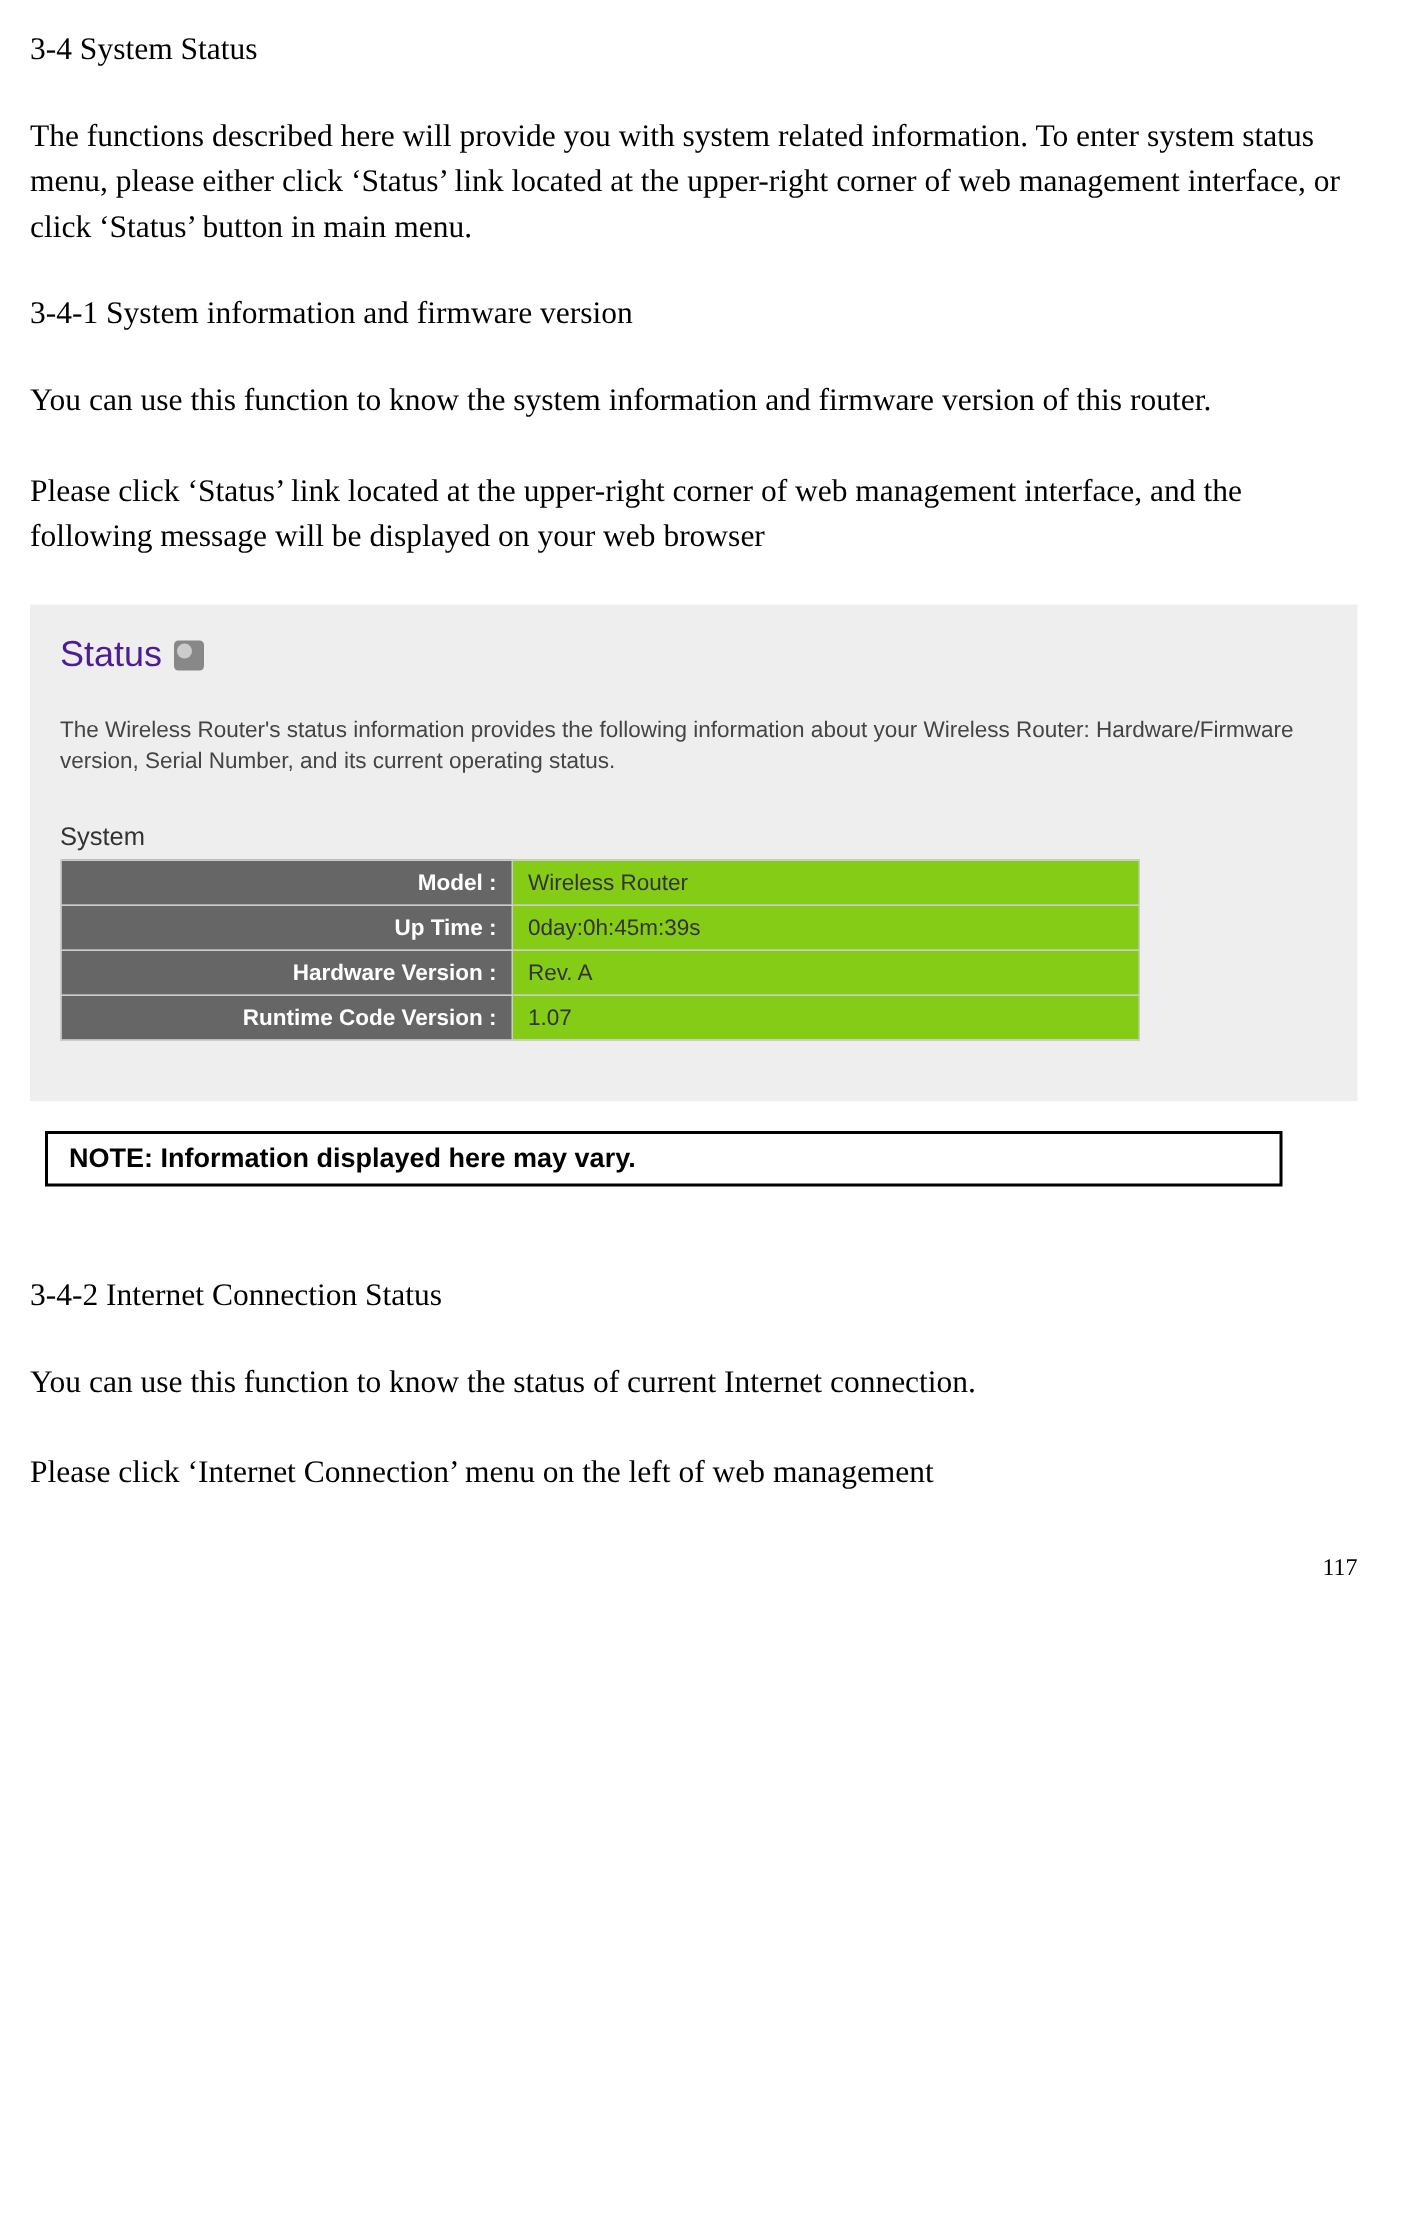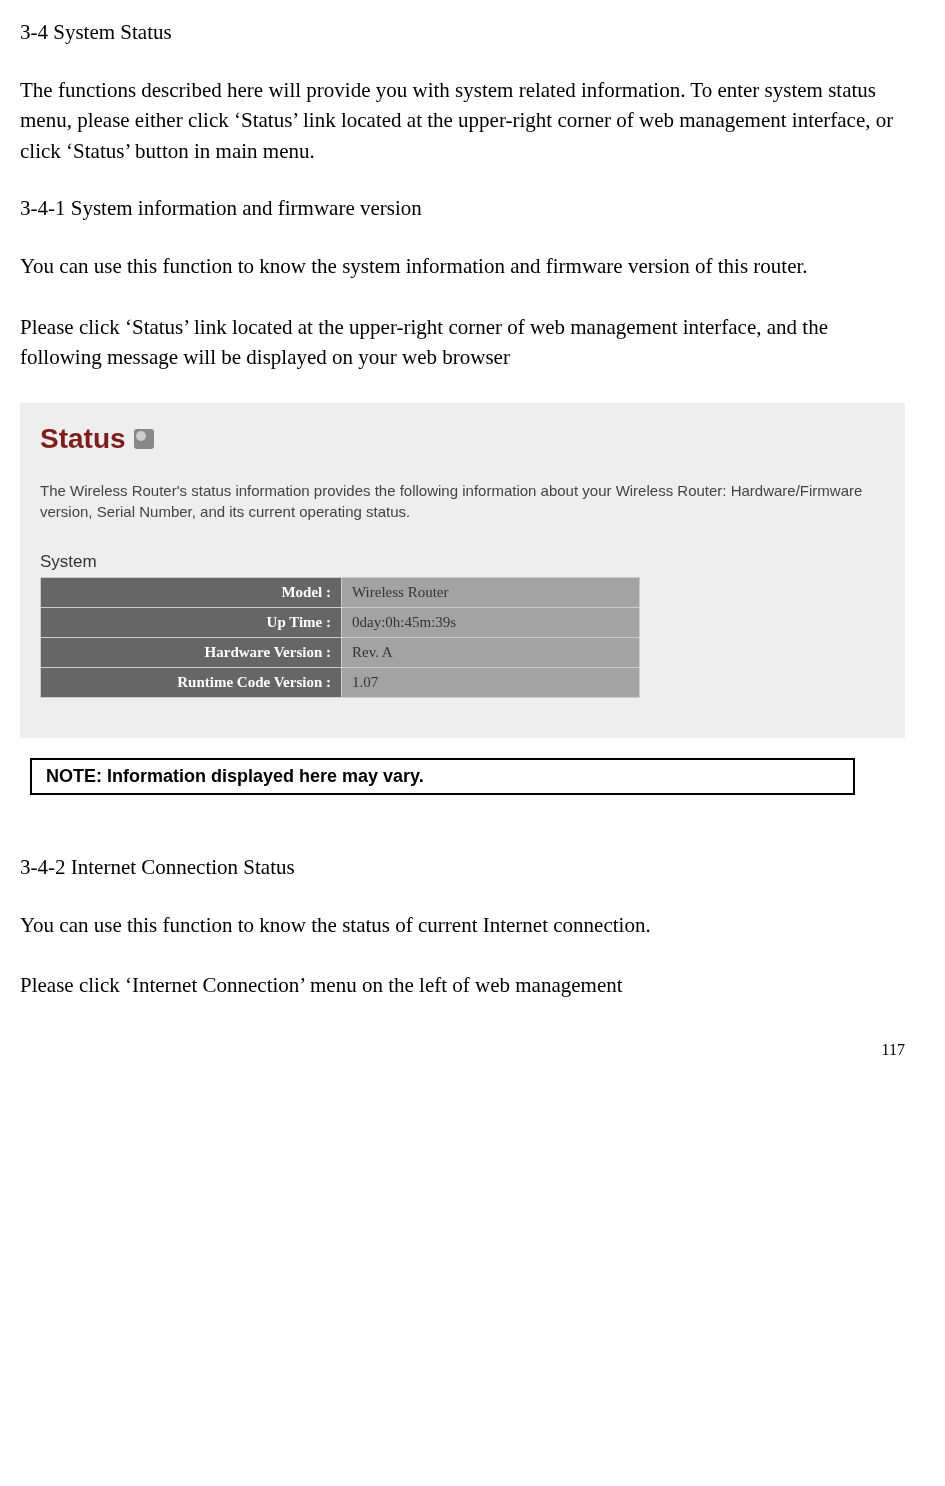--- a/index.html
+++ b/index.html
@@ -24,23 +24,23 @@
       margin-bottom: 20px;
       font-family: Arial, Helvetica, sans-serif;
     }
     .status-header {
       display: flex;
       align-items: center;
       gap: 8px;
       margin-bottom: 25px;
     }
     .status-title {
-      font-size: 28px;
-      font-weight: bold;
-      color: #7f1d1d;
+      font-size: 24px;
+      font-weight: normal;
+      color: #4c1d95;
     }
     .tool-icon {
       width: 20px;
       height: 20px;
       background: #888;
       border-radius: 3px;
       display: inline-block;
       position: relative;
     }
     .tool-icon::after {
@@ -60,37 +60,36 @@
       line-height: 1.4;
     }
     .system-label {
       font-size: 17px;
       font-weight: normal;
       color: #333;
       margin-bottom: 5px;
     }
     .status-table {
       border-collapse: collapse;
-      width: 600px;
-      font-family: Liberation Serif, serif;
+      width: 720px;
     }
     .status-table td {
       border: 1px solid #ccc;
       padding: 6px 10px;
       font-size: 15px;
     }
     .status-table td.label-cell {
       background: #666;
       color: #fff;
       font-weight: bold;
       text-align: right;
       width: 280px;
     }
     .status-table td.value-cell {
-      background: #a3a3a3;
+      background: #84cc16;
       color: #333;
     }
     .note-box {
       border: 2px solid #000;
       padding: 6px 14px;
       font-family: Arial, Helvetica, sans-serif;
       font-weight: bold;
       font-size: 18px;
       margin: 0 50px 60px 10px;
     }

